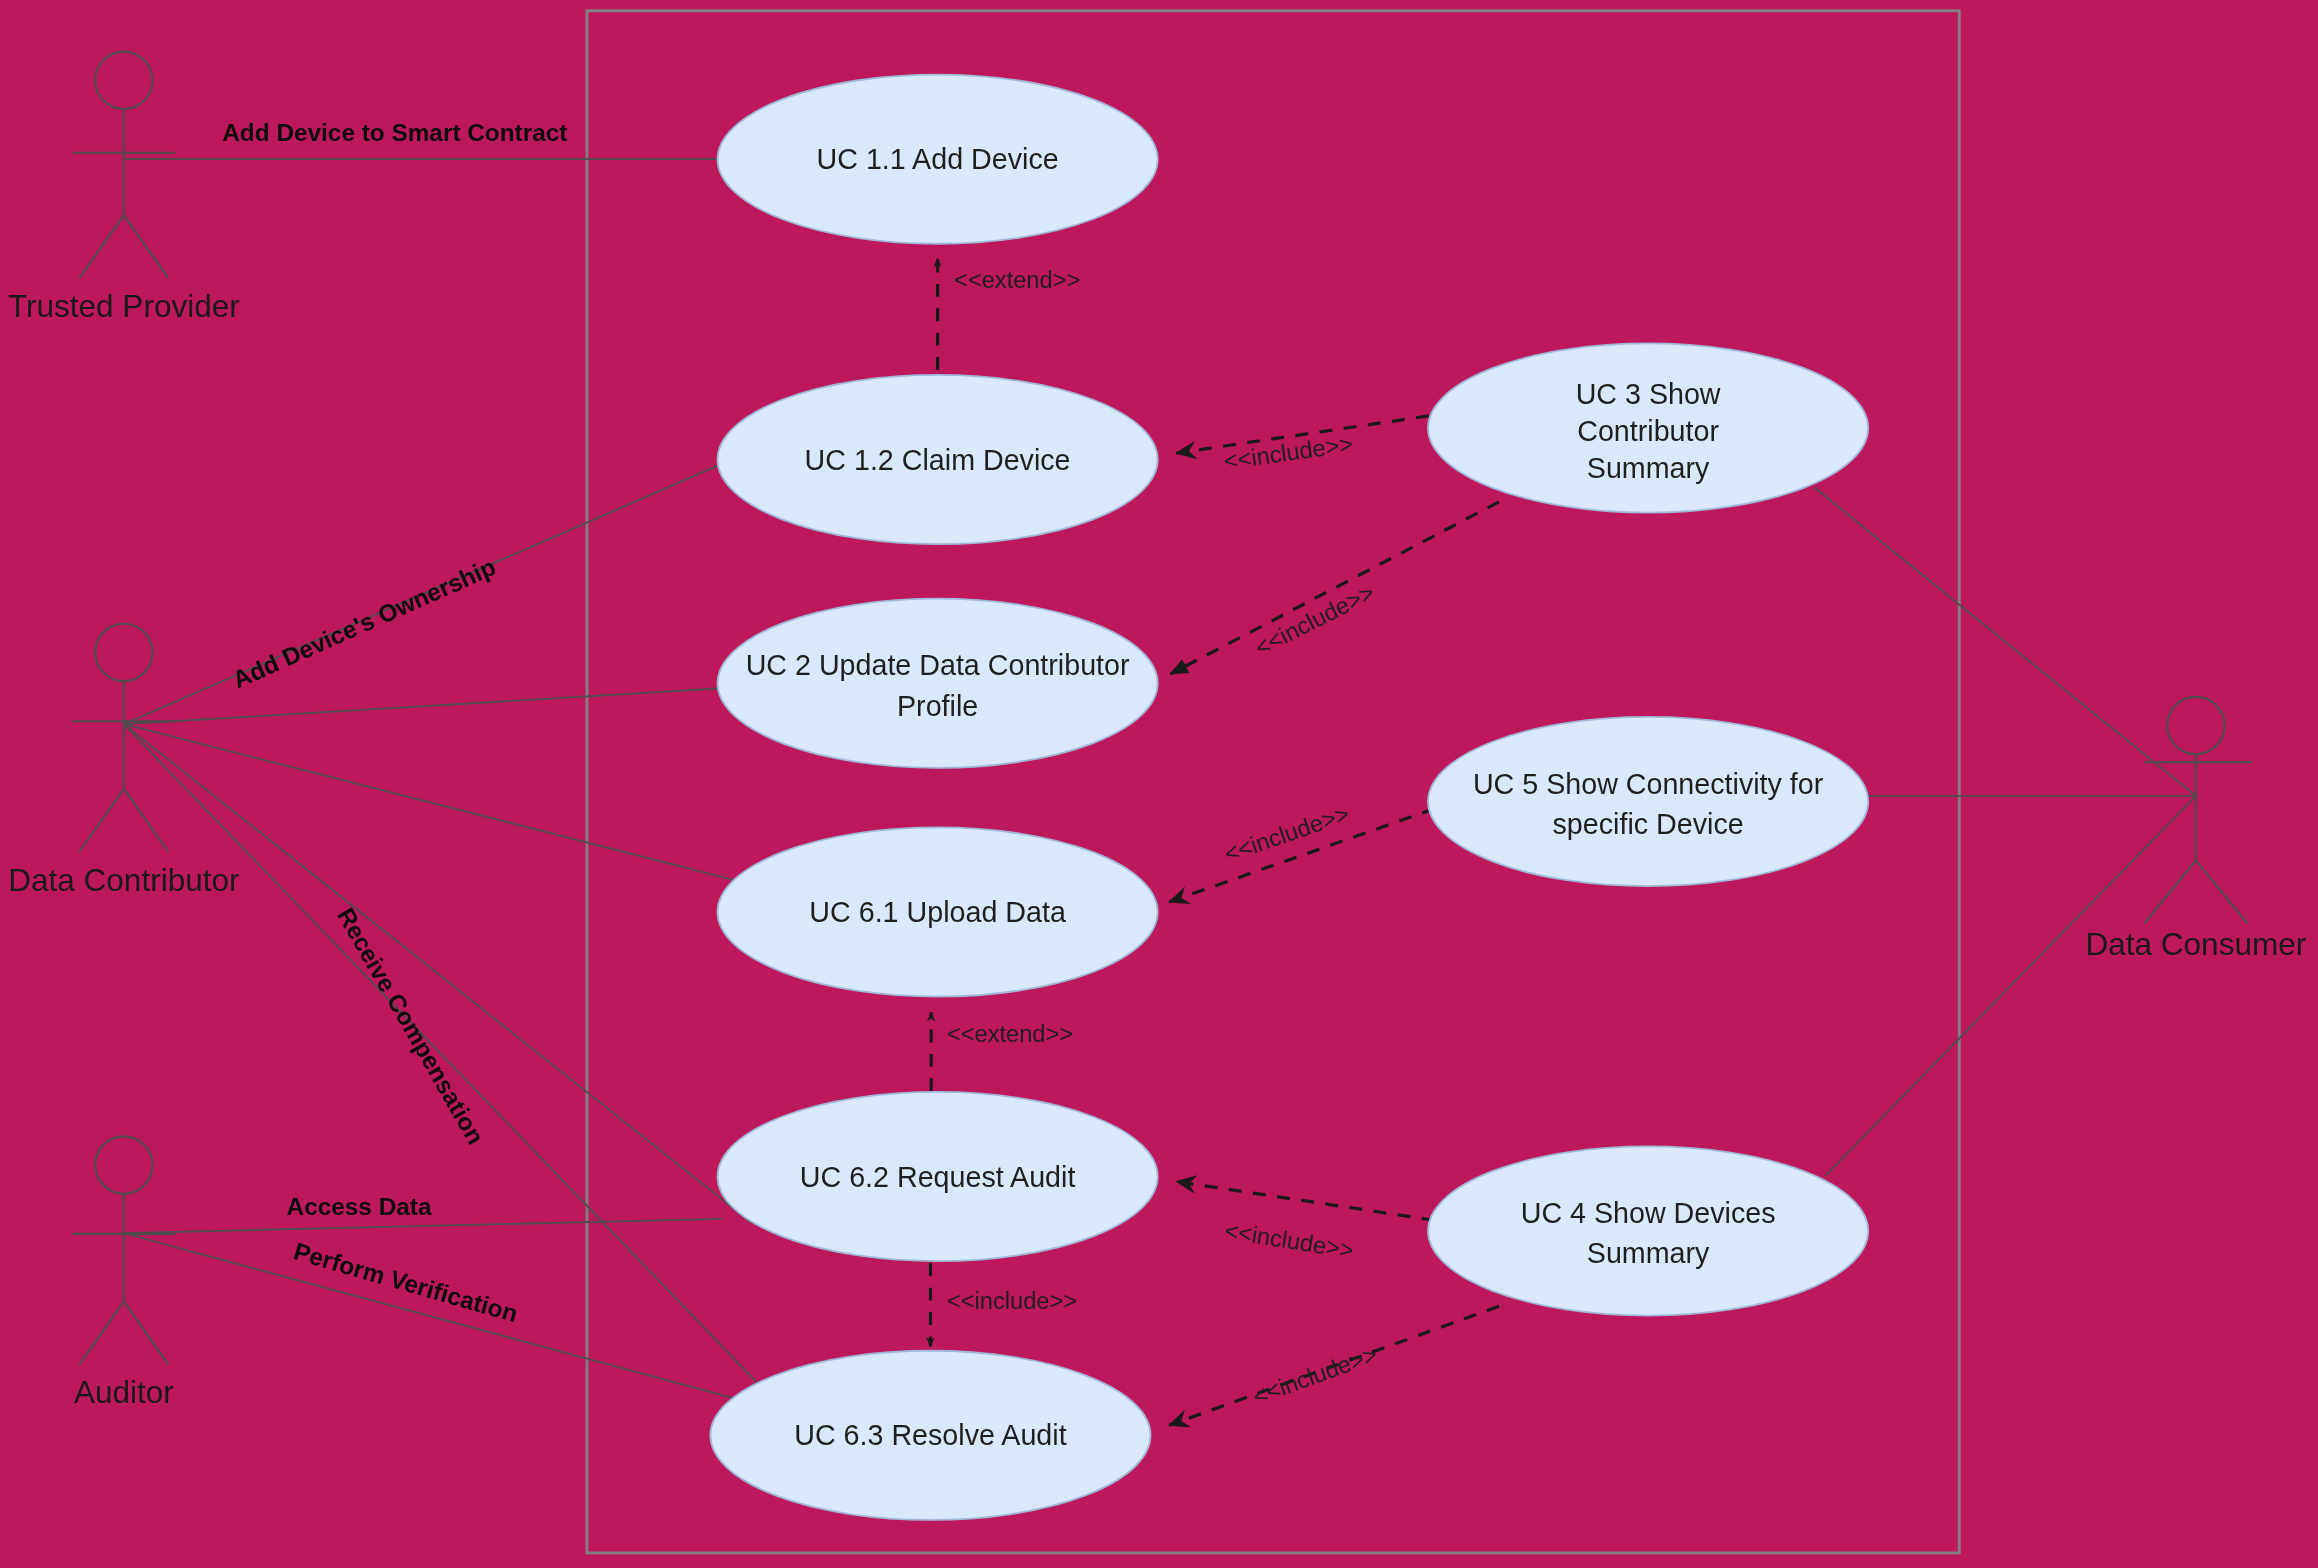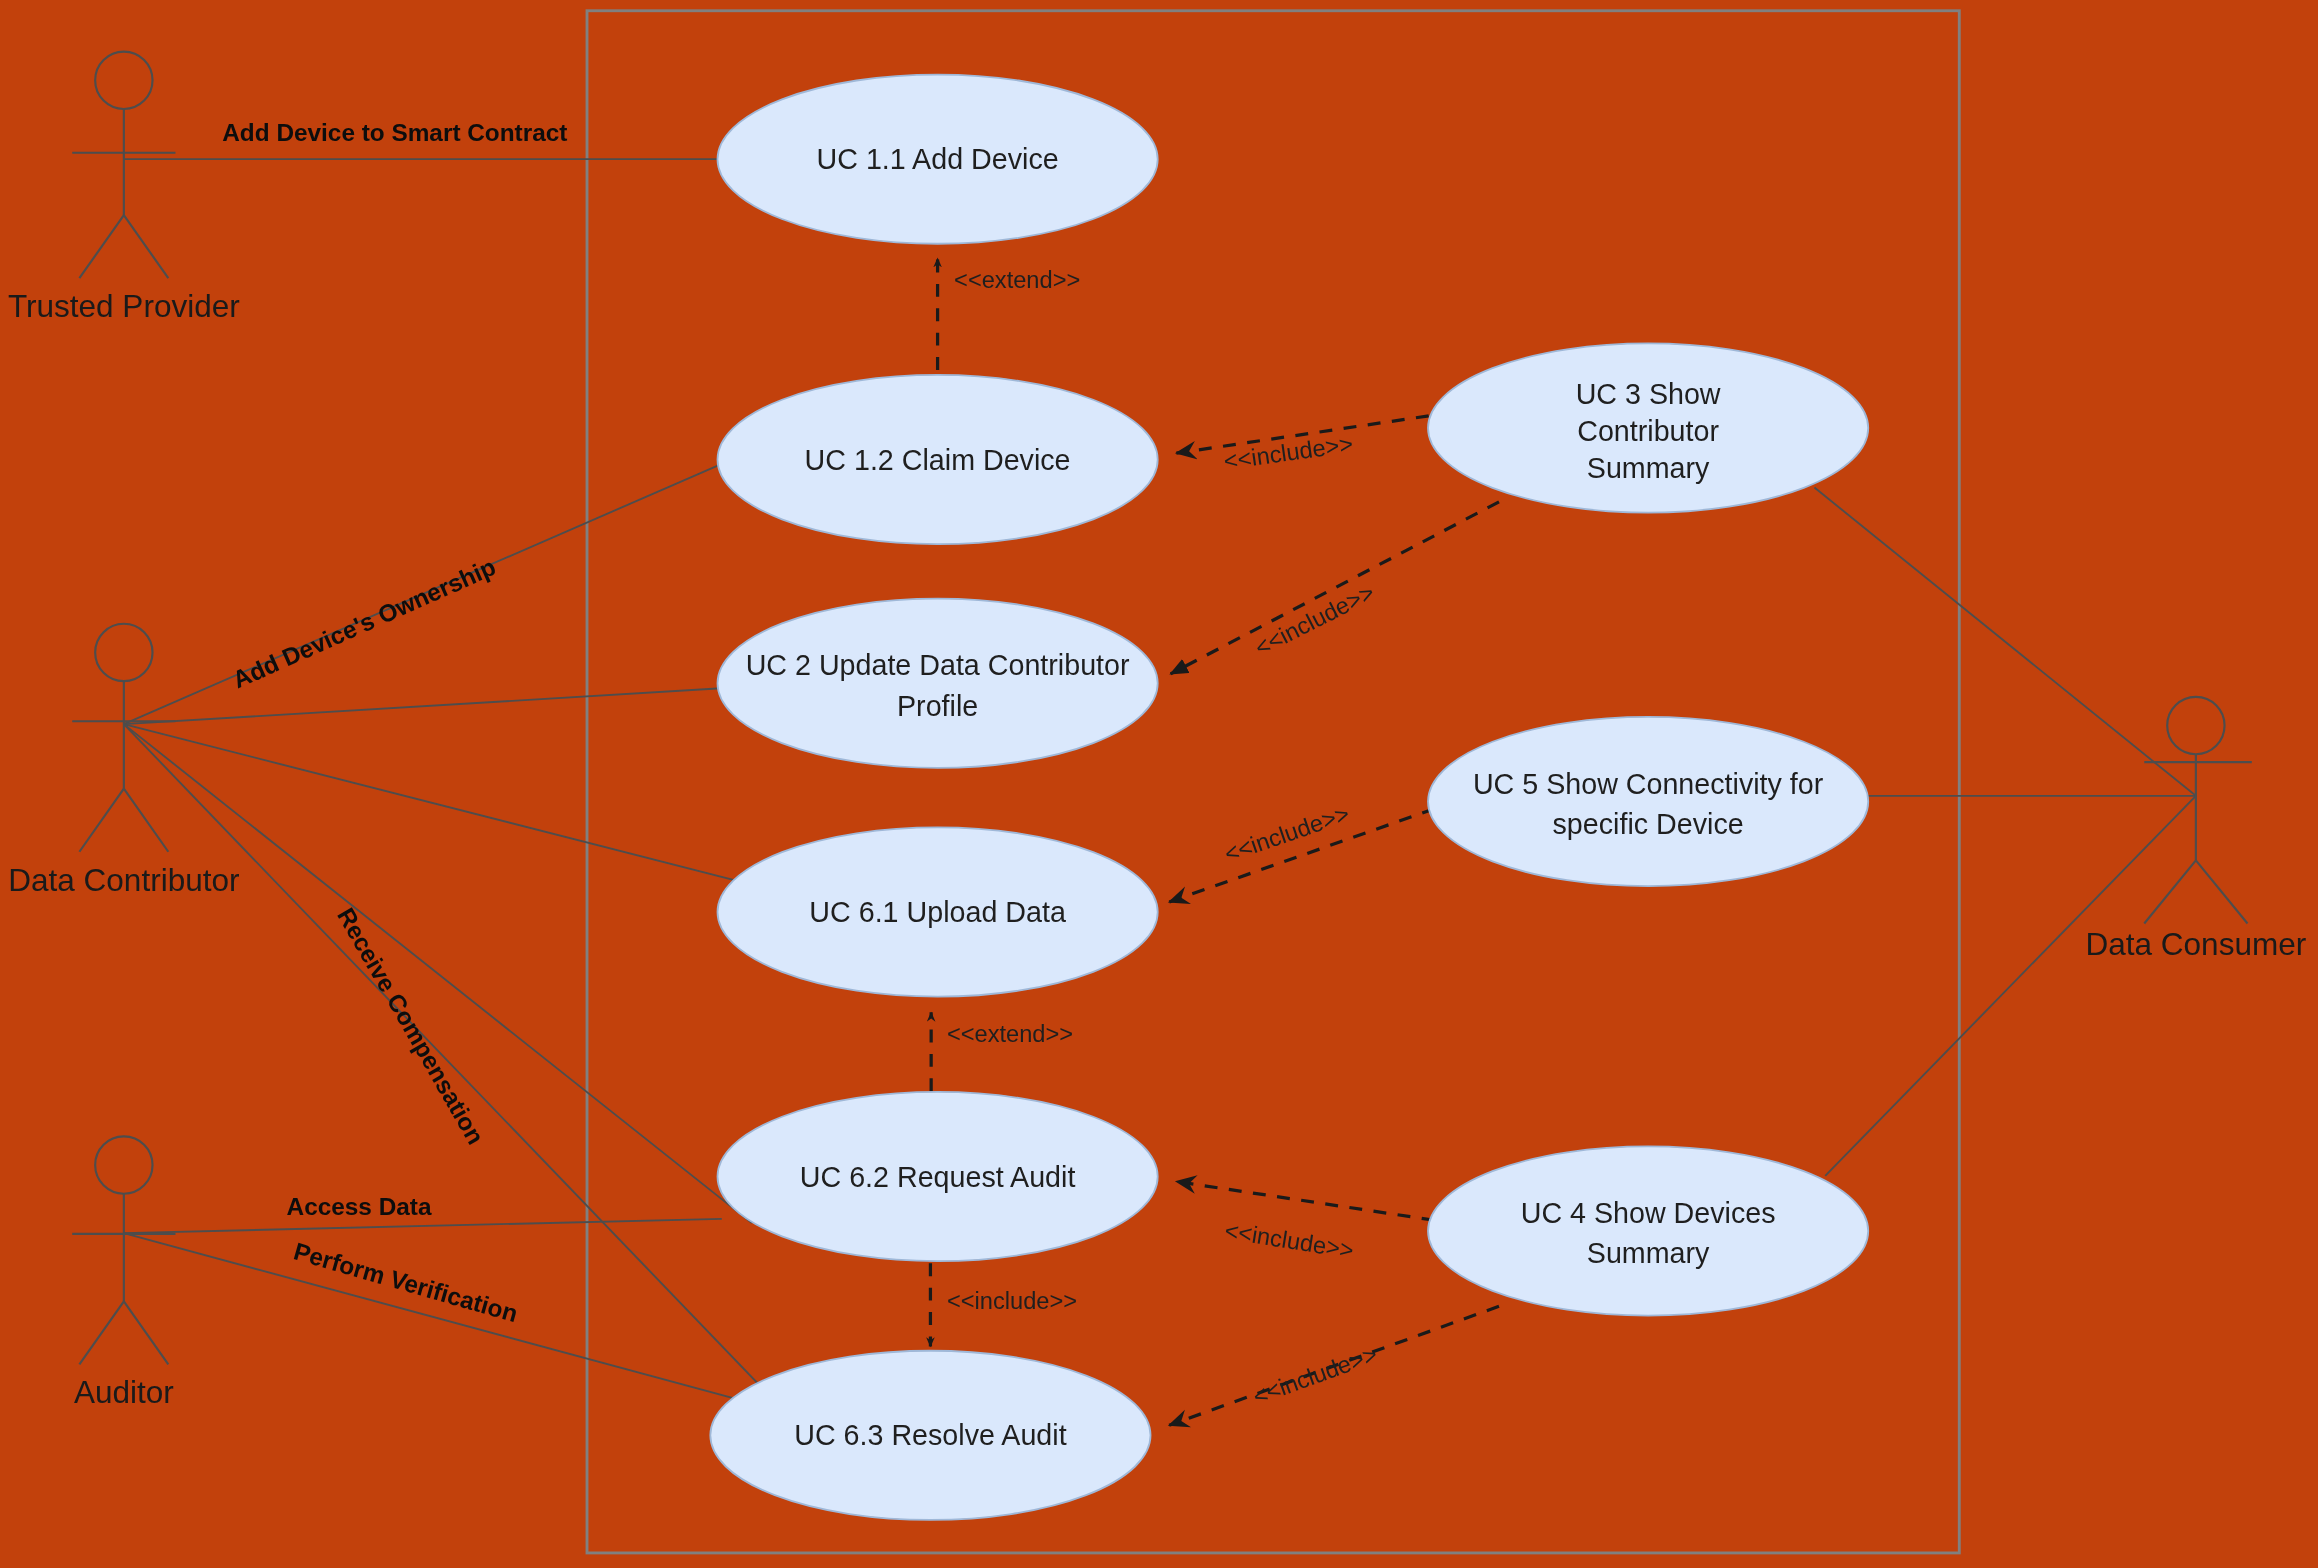--- a/index.html
+++ b/index.html
@@ -11,21 +11,21 @@
   body {
     width: 2319px;
     height: 1568px;
     font-family: "Liberation Sans", sans-serif;
     overflow: hidden;
   }
   #stage {
     position: relative;
     width: 2319px;
     height: 1568px;
-    background: #c2410c;
+    background: #be185d;
   }
   #diagram {
     position: absolute;
     left: 0;
     top: 0;
     width: 2319px;
     height: 1568px;
   }
   text {
     font-family: "Liberation Sans", sans-serif;

